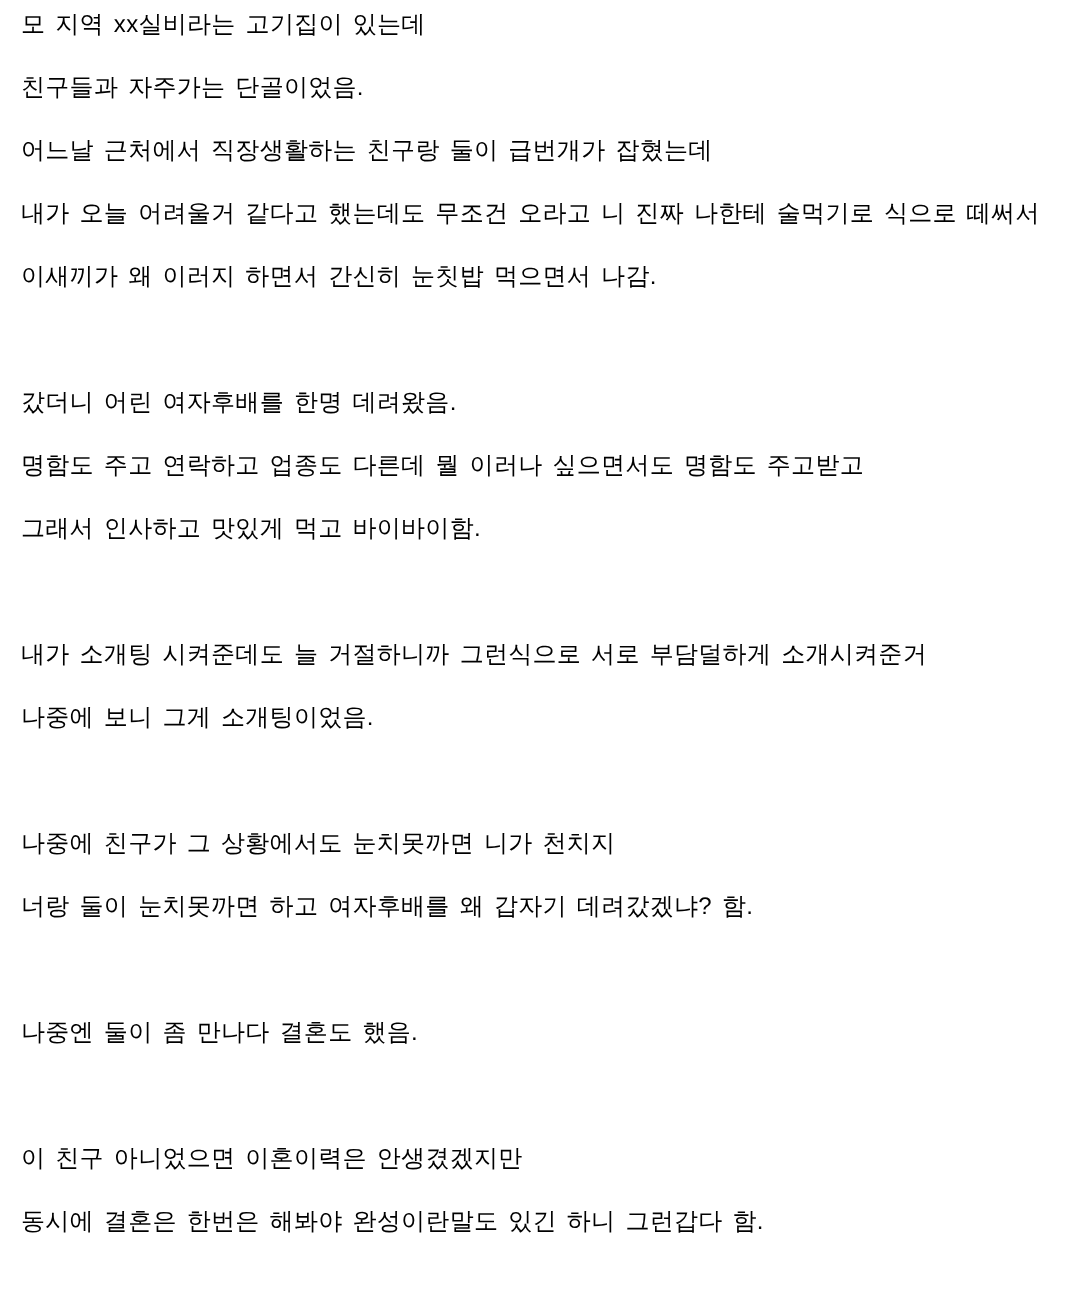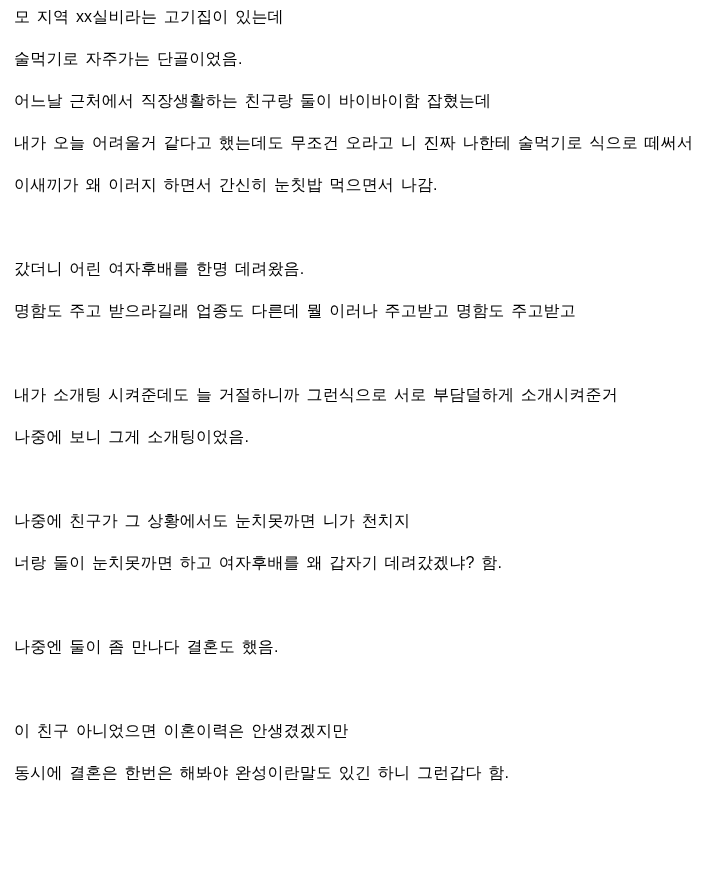--- a/index.html
+++ b/index.html
@@ -38,28 +38,29 @@
     color: #000000;
     font-weight: 400;
   }
 </style>
 </head>
 <body>
 
 <div class="doc">
     <div class="para">
       <p class="text-line">모 지역 xx실비라는 고기집이 있는데</p>
-      <p class="text-line">술먹기로 자주가는 단골이었음.</p>
-      <p class="text-line">어느날 근처에서 직장생활하는 친구랑 둘이 바이바이함 잡혔는데</p>
+      <p class="text-line">친구들과 자주가는 단골이었음.</p>
+      <p class="text-line">어느날 근처에서 직장생활하는 친구랑 둘이 급번개가 잡혔는데</p>
       <p class="text-line">내가 오늘 어려울거 같다고 했는데도 무조건 오라고 니 진짜 나한테 술먹기로 식으로 떼써서</p>
       <p class="text-line">이새끼가 왜 이러지 하면서 간신히 눈칫밥 먹으면서 나감.</p>
     </div>
     <div class="para">
       <p class="text-line">갔더니 어린 여자후배를 한명 데려왔음.</p>
-      <p class="text-line">명함도 주고 받으라길래 업종도 다른데 뭘 이러나 주고받고 명함도 주고받고</p>
+      <p class="text-line">명함도 주고 연락하고 업종도 다른데 뭘 이러나 싶으면서도 명함도 주고받고</p>
+      <p class="text-line">그래서 인사하고 맛있게 먹고 바이바이함.</p>
     </div>
     <div class="para">
       <p class="text-line">내가 소개팅 시켜준데도 늘 거절하니까 그런식으로 서로 부담덜하게 소개시켜준거</p>
       <p class="text-line">나중에 보니 그게 소개팅이었음.</p>
     </div>
     <div class="para">
       <p class="text-line">나중에 친구가 그 상황에서도 눈치못까면 니가 천치지</p>
       <p class="text-line">너랑 둘이 눈치못까면 하고 여자후배를 왜 갑자기 데려갔겠냐? 함.</p>
     </div>
     <div class="para">

